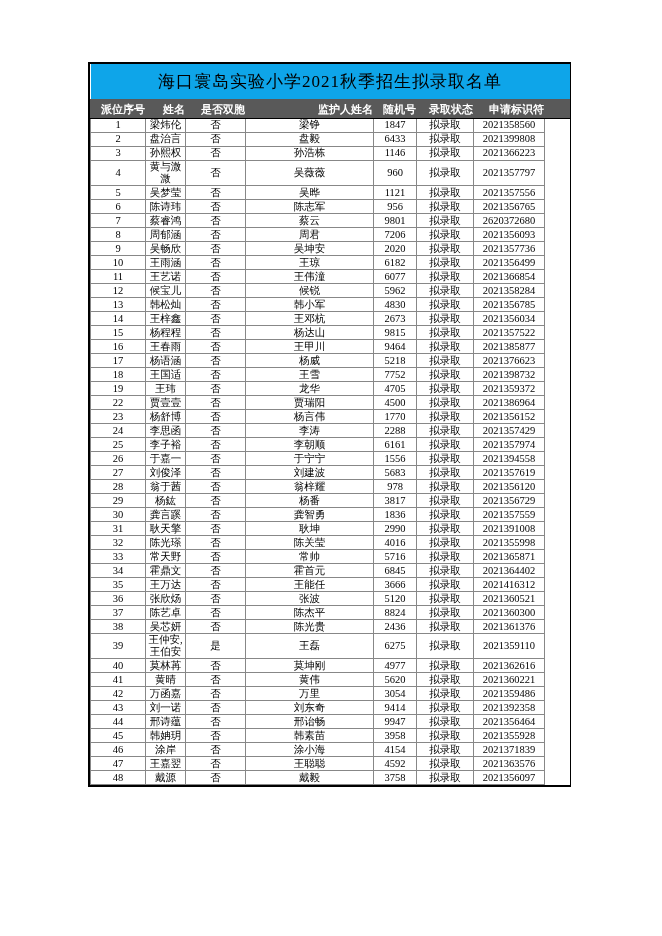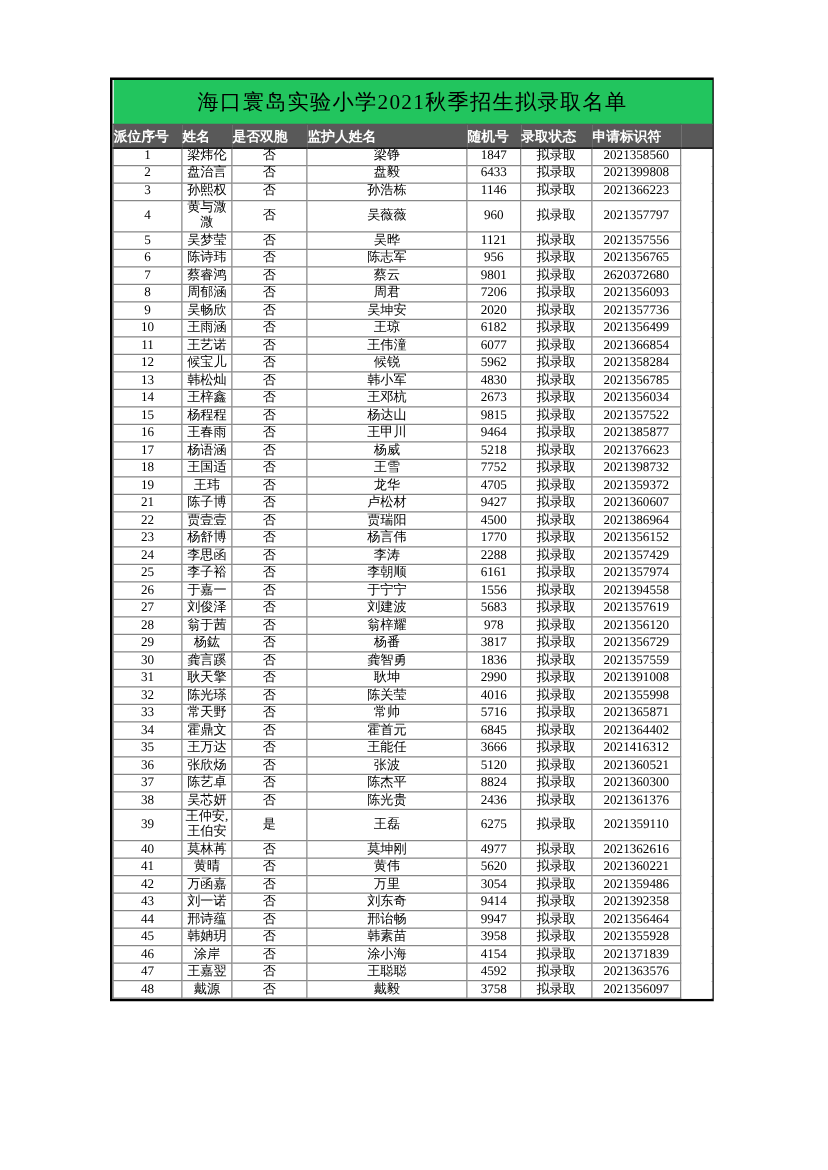--- a/index.html
+++ b/index.html
@@ -11,25 +11,25 @@
     position:absolute;left:88px;top:62px;width:483px;
     border:2px solid #000;box-sizing:border-box;background:#fff;
   }
   table.admission{
     border-collapse:collapse;table-layout:fixed;width:100%;
   }
   col.c1{width:55px}col.c2{width:40px}col.c3{width:60px}col.c4{width:128px}
   col.c5{width:43px}col.c6{width:57px}col.c7{width:71px}col.c8{width:25px}
   td.title-cell{
     height:33px;text-align:center;vertical-align:middle;
-    font-size:17px;letter-spacing:1px;border:none;background:#22c55e;
+    font-size:17px;letter-spacing:1px;border:none;background:#0ea5e9;
   }
   tr.head-row th{
     background:#595959;color:#ffffff;font-size:11px;font-weight:bold;
-    height:18px;padding:0;text-align:left;vertical-align:middle;
+    height:18px;padding:0;text-align:right;vertical-align:middle;
     border:1px solid #595959;border-bottom:1px solid #000;
   }
   tr.head-row th.ghost{border-left:1px solid #595959;}
   tbody td{
     border:1px solid #878787;font-size:10.5px;line-height:1.15;
     text-align:center;vertical-align:middle;height:13px;
     padding:0 1px;word-break:break-all;
   }
   tbody td.ghost{border-top:none;border-bottom:none;border-right:none;background:#fff;}
   .footer{
@@ -252,30 +252,20 @@
           <td>19</td>
           <td>王玮</td>
           <td>否</td>
           <td>龙华</td>
           <td>4705</td>
           <td>拟录取</td>
           <td>2021359372</td>
           <td class="ghost"></td>
         </tr>
         <tr>
-          <td>21</td>
-          <td>陈子博</td>
-          <td>否</td>
-          <td>卢松材</td>
-          <td>9427</td>
-          <td>拟录取</td>
-          <td>2021360607</td>
-          <td class="ghost"></td>
-        </tr>
-        <tr>
           <td>22</td>
           <td>贾壹壹</td>
           <td>否</td>
           <td>贾瑞阳</td>
           <td>4500</td>
           <td>拟录取</td>
           <td>2021386964</td>
           <td class="ghost"></td>
         </tr>
         <tr>

